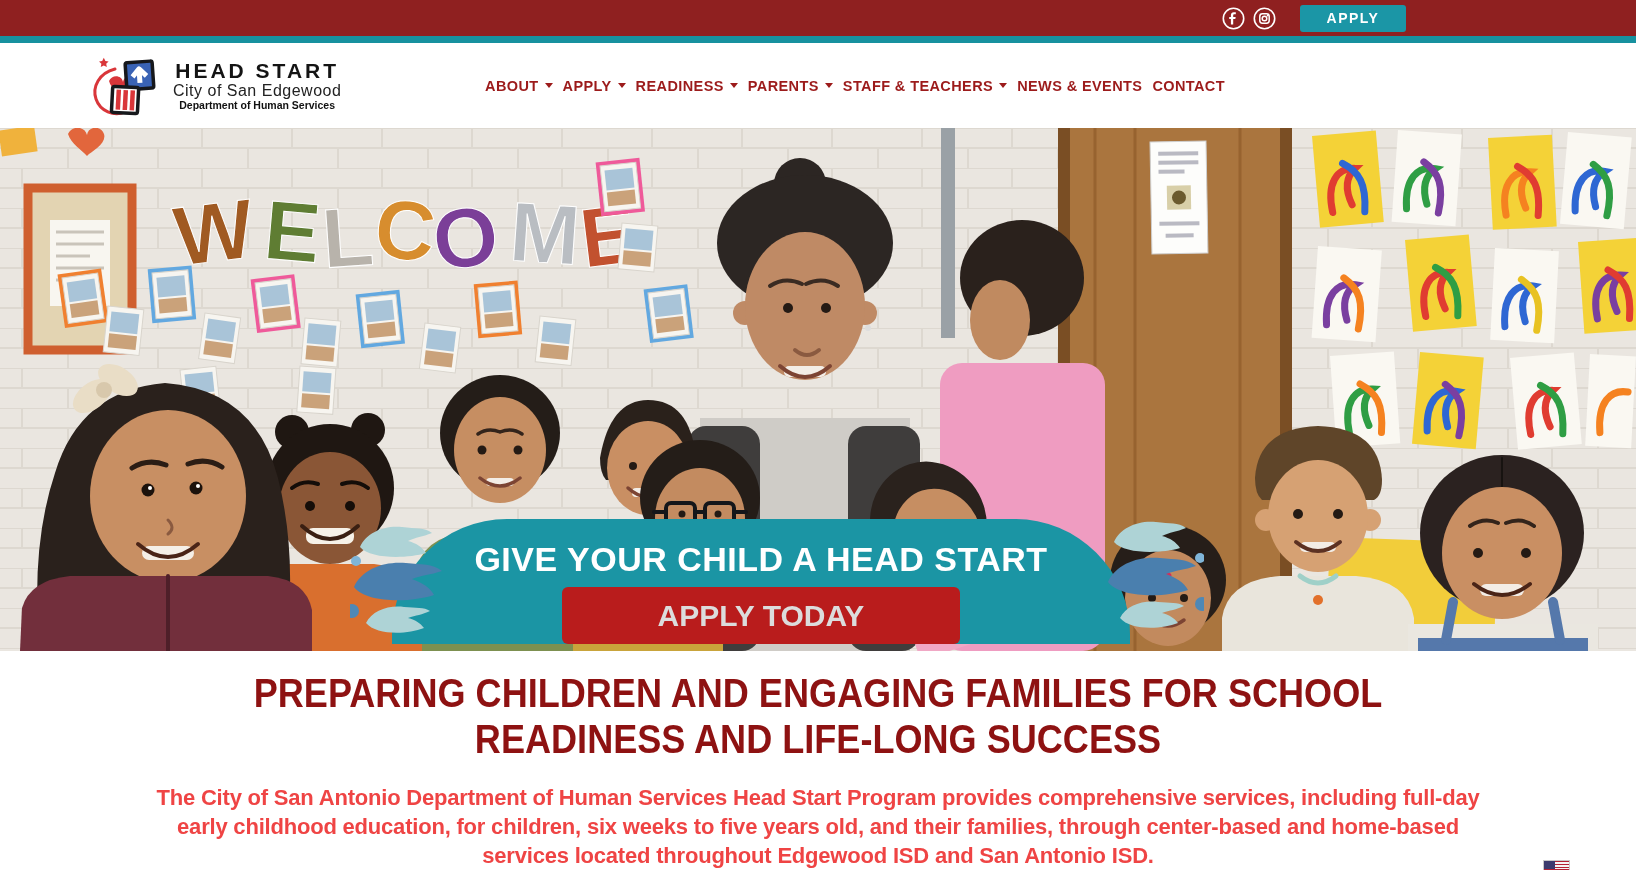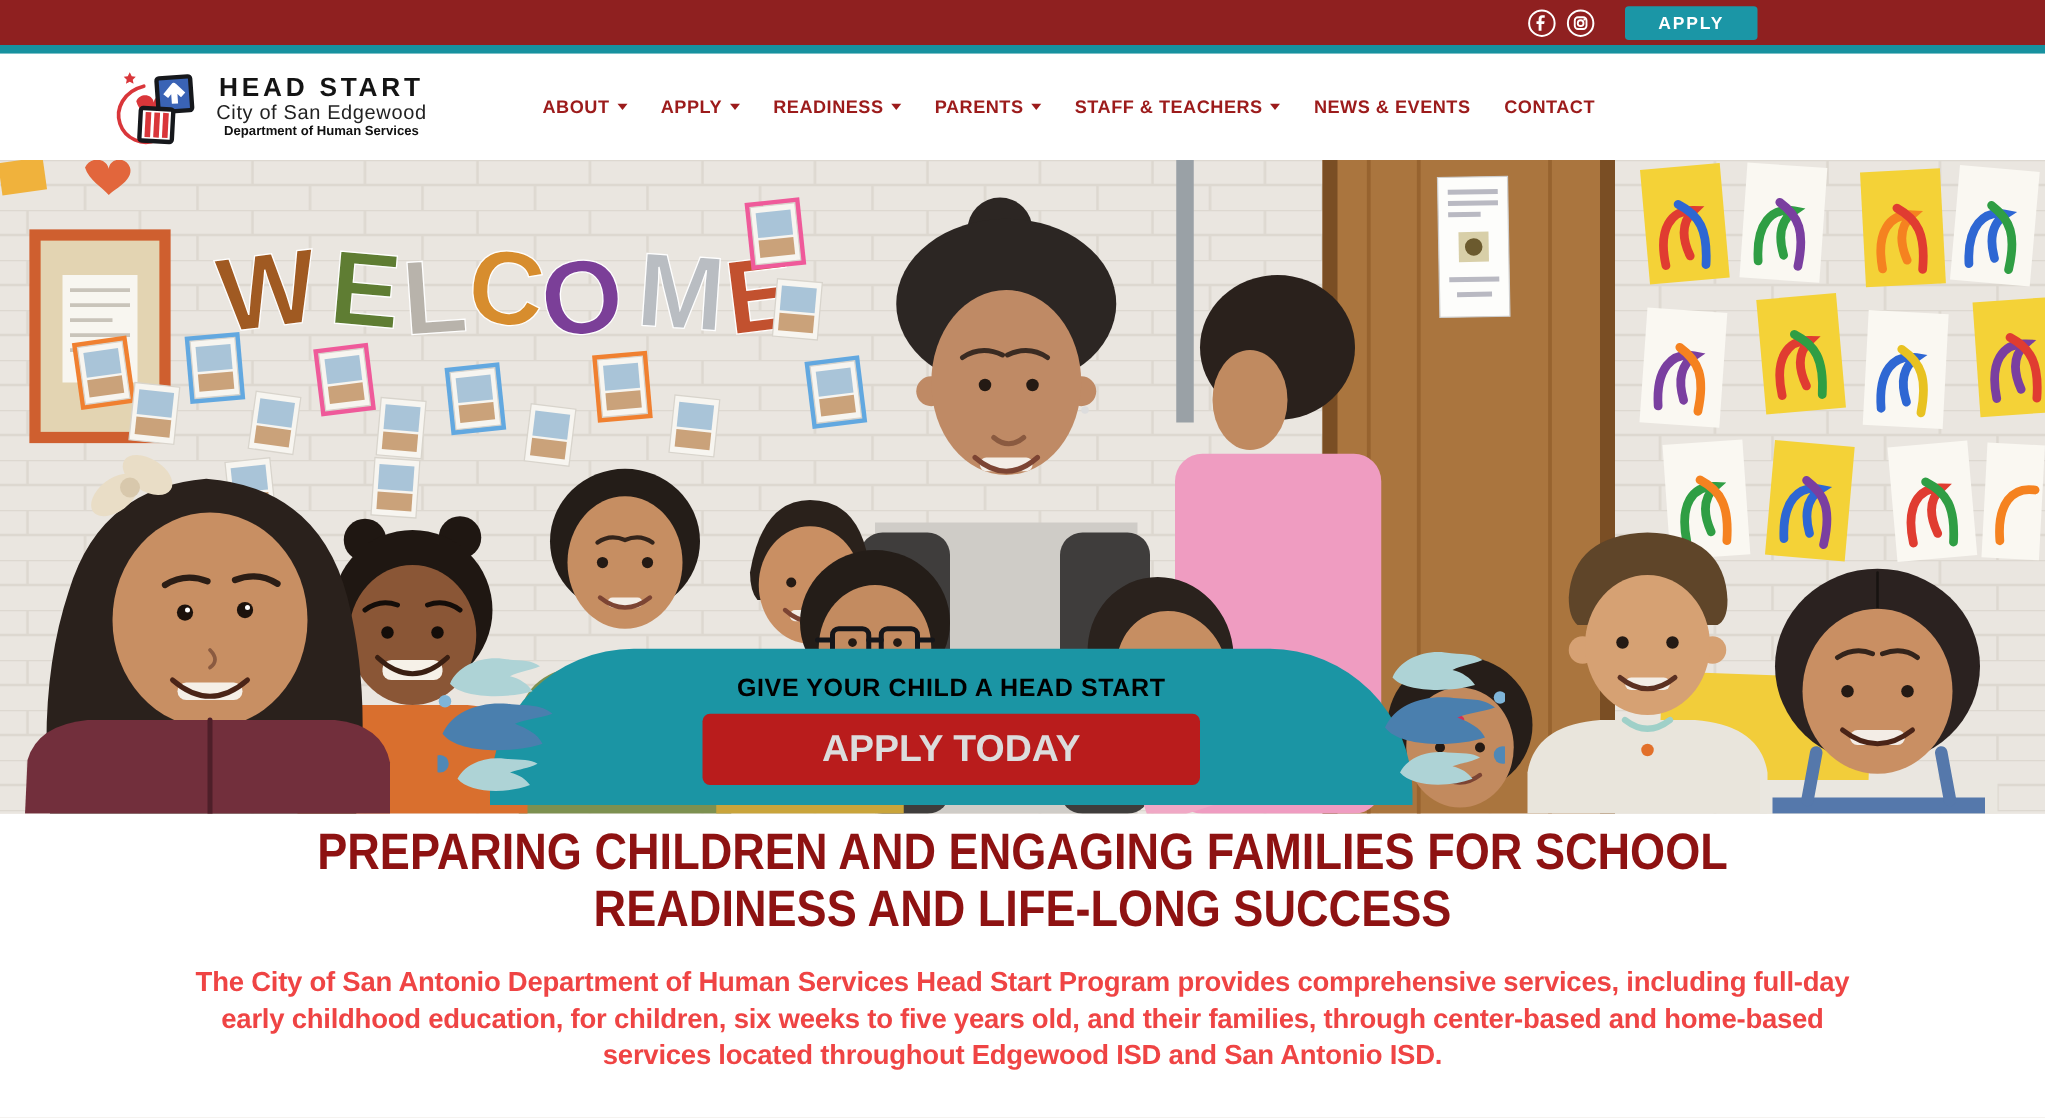--- a/index.html
+++ b/index.html
@@ -12,36 +12,36 @@
   .topbar-apply{background:#1b96a6;color:#fff;font-weight:bold;font-size:14px;letter-spacing:1.5px;border:none;border-radius:3px;width:106px;height:27px;cursor:pointer;font-family:"Liberation Sans",sans-serif;}
   .teal-strip{height:7px;background:#17919f;}
 
   
   .header{height:85px;background:#fff;position:relative;display:flex;align-items:center;text-align:center;}
   .logo{display:flex;align-items:center;gap:8px;margin-left:85px;cursor:pointer;}
   .logo-text{display:flex;flex-direction:column;line-height:1.05;}
   .logo-title{font-size:21px;font-weight:800;letter-spacing:3px;color:#141414;}
   .logo-sub{font-size:16px;color:#222;letter-spacing:.5px;margin-top:1px;}
   .logo-dept{font-size:10.5px;font-weight:bold;color:#111;margin-top:1px;}
-  .nav{position:absolute;left:855px;top:50%;transform:translate(-50%,-50%);display:flex;gap:27px;align-items:center;white-space:nowrap;}
+  .nav{position:absolute;left:855px;top:50%;transform:translate(-50%,-50%);display:flex;gap:10px;align-items:center;white-space:nowrap;}
   .nav a{color:#9c1b1b;font-weight:bold;font-size:14.5px;letter-spacing:.4px;text-decoration:none;display:flex;align-items:center;gap:6px;cursor:pointer;}
   .caret{width:0;height:0;border-left:4.5px solid transparent;border-right:4.5px solid transparent;border-top:5px solid #9c1b1b;display:inline-block;}
 
   
   .hero{position:relative;width:1636px;height:523px;overflow:hidden;background:#eae6e0;}
   .hero svg.scene{position:absolute;left:0;top:0;}
   .cta{position:absolute;left:392px;top:391px;width:738px;height:125px;background:#1b95a4;border-radius:115px 115px 0 0;text-align:center;z-index:3;}
-  .cta h2{margin:21px 0 0 0;color:#000000;font-size:20px;font-weight:800;letter-spacing:.5px;}
+  .cta h2{margin:21px 0 0 0;color:#ffffff;font-size:34px;font-weight:800;letter-spacing:.5px;}
   .cta-btn{margin-top:8px;width:398px;height:57px;background:#b91c1c;color:#dcdcdc;font-size:30px;font-weight:bold;border:none;border-radius:6px;cursor:pointer;font-family:"Liberation Sans",sans-serif;}
   .swirl{position:absolute;z-index:4;}
   .swirl.left{left:350px;top:395px;}
   .swirl.right{left:1104px;top:390px;}
 
   
-  .intro{text-align:center;padding-top:8px;}
+  .intro{text-align:center;padding-top:20px;}
   .intro h1{margin:0;color:#8e1212;font-weight:800;font-size:41px;line-height:1.12;}
   .intro h1 .hline{display:block;white-space:nowrap;transform:scaleX(.88);transform-origin:center;}
   .intro p{margin:20px auto 0 auto;max-width:1330px;color:#ef4444;font-size:22px;font-weight:bold;letter-spacing:-.2px;line-height:1.32;}
 
   
   .flag{position:absolute;left:1543px;top:860px;width:25px;height:17px;border:1px solid #c9c9c9;background:repeating-linear-gradient(180deg,#b22234 0 1.4px,#f5f5f5 1.4px 2.8px);cursor:pointer;}
   .flag .canton{position:absolute;left:0;top:0;width:11px;height:8px;background:#3c3b6e;}
 </style>
 </head>
 <body>

